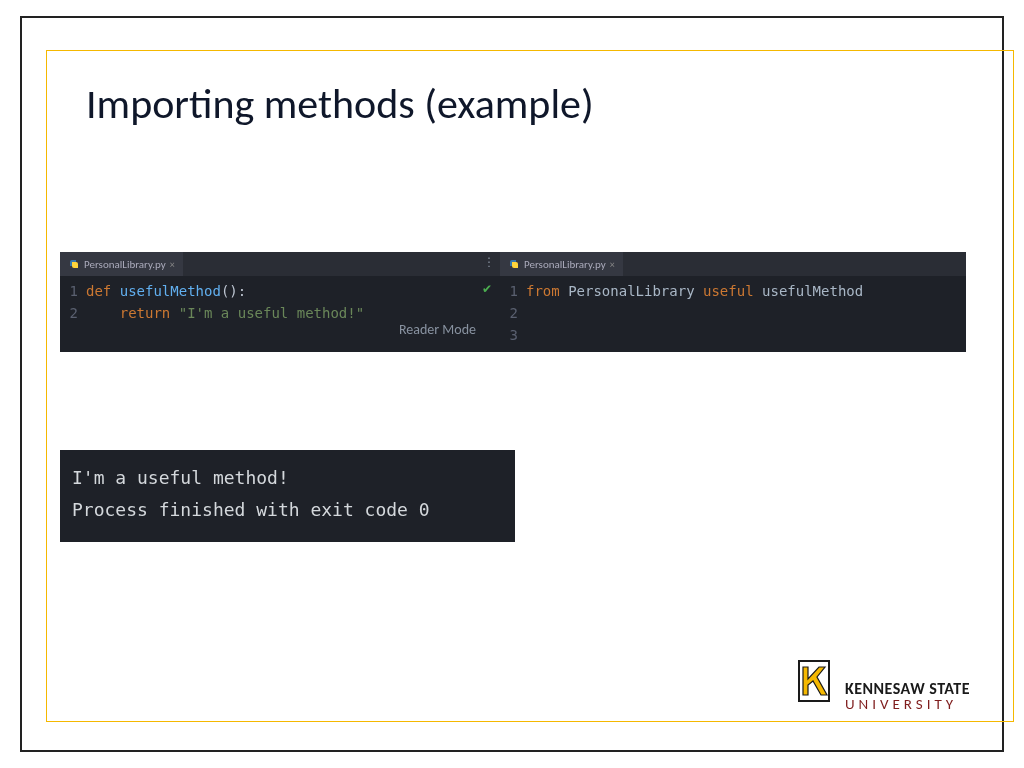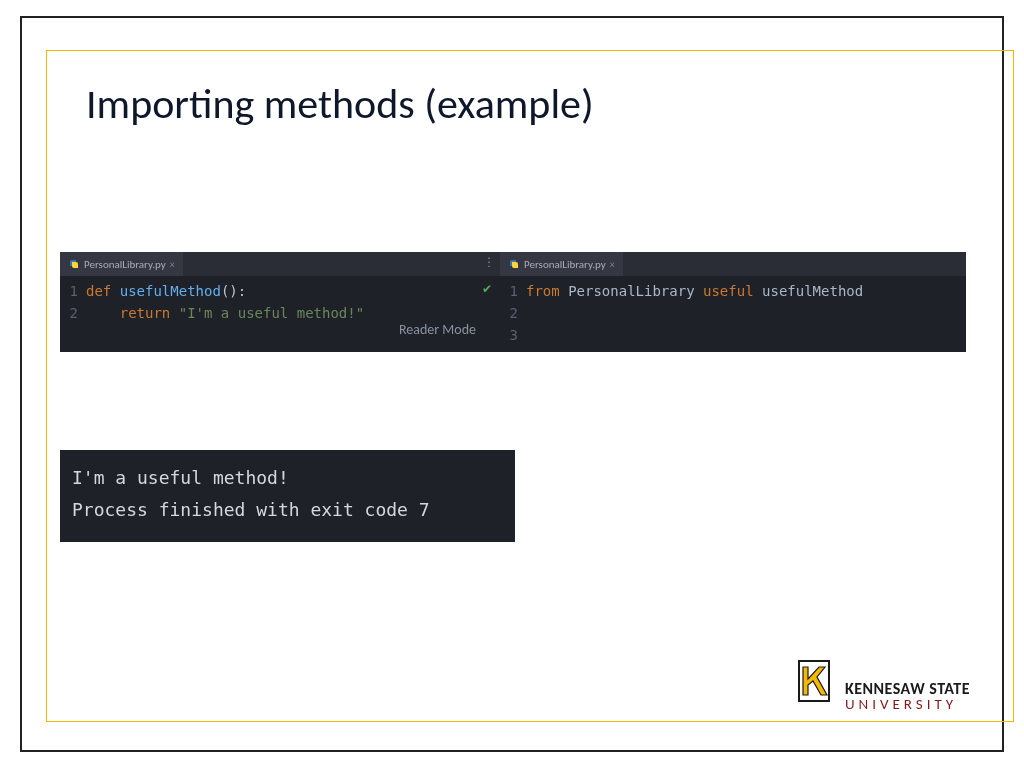--- a/index.html
+++ b/index.html
@@ -219,21 +219,21 @@
         <span class="gutter">3</span>
       </div>
     </div>
   </div>
 
 </div>
 
 <div class="console">
   <div>I'm a useful method!</div>
   <div></div>
-  <div>Process finished with exit code 7</div>
+  <div>Process finished with exit code 0</div>
 </div>
 
 <div class="footer-logo">
   <div class="ksu-mark">
     <svg viewBox="0 0 42 52">
       <rect x="6" y="6" width="30" height="40" fill="none" stroke="#1a1a1a" stroke-width="2"></rect>
       <path d="M 10 12 L 10 40 L 15 40 L 15 30 L 20 26 L 28 40 L 34 40 L 24 22 L 32 12 L 26 12 L 15 24 L 15 12 Z" fill="#f5b800" stroke="#1a1a1a" stroke-width="1.2"></path>
     </svg>
   </div>
   <div class="ksu-text">

